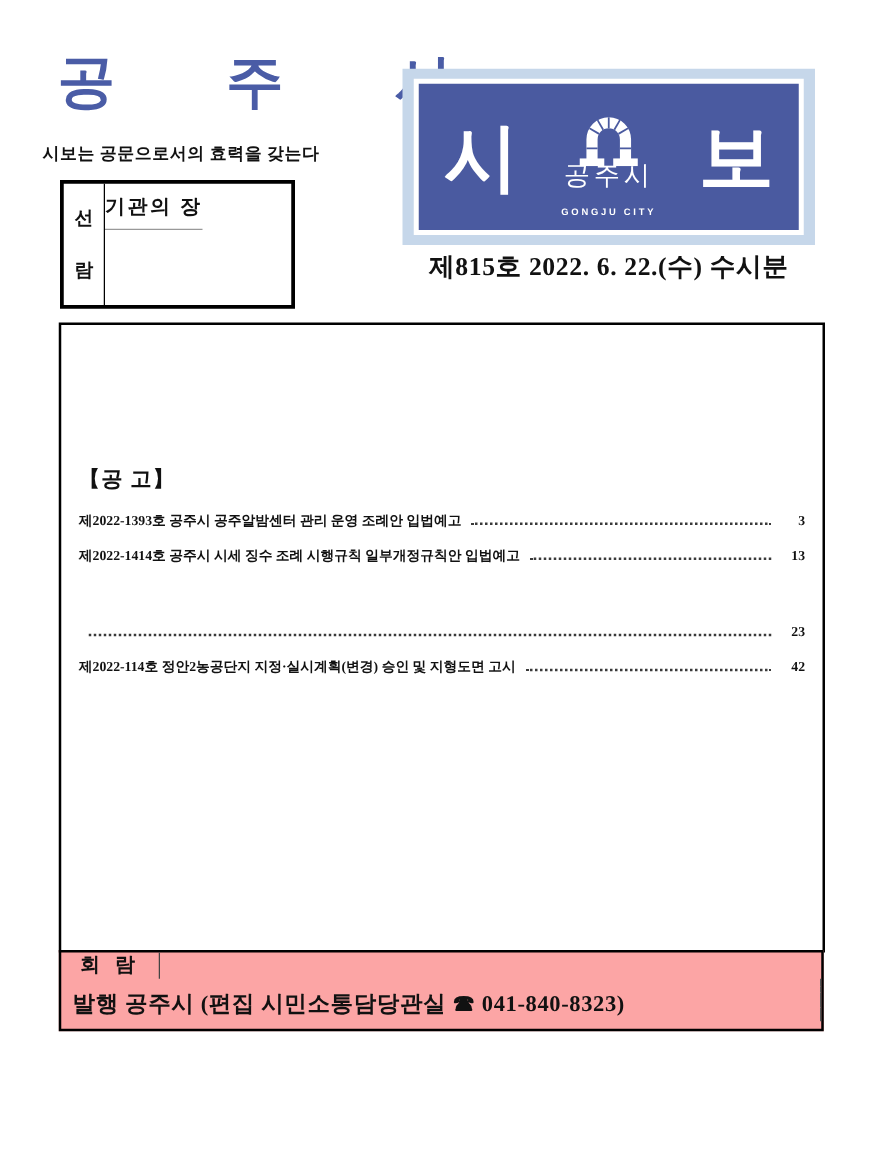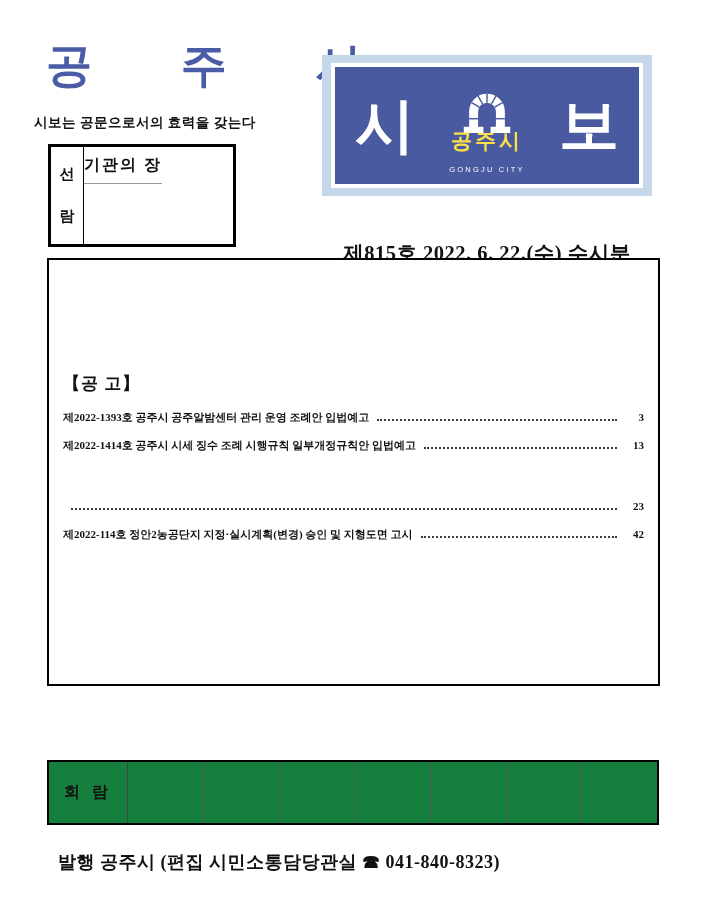--- a/index.html
+++ b/index.html
@@ -47,69 +47,69 @@
     width:100%; height:100%; background:#4a5aa0;
     display:flex; align-items:center; justify-content:space-between;
     padding:0 20px;
   }
   .logo-char {
     color:#fff; font-family:"Liberation Sans", sans-serif;
     font-weight:800; font-size:60px; line-height:1;
   }
   .logo-center { display:flex; flex-direction:column; align-items:center; margin-top:6px; }
   .logo-cityname {
-    color:#fde047; font-family:"Liberation Sans", sans-serif;
-    font-weight:700; font-size:21px; letter-spacing:3px; line-height:1.05; margin-top:-3px;
+    color:#ffffff; font-family:"Liberation Sans", sans-serif;
+    font-weight:400; font-size:21px; letter-spacing:3px; line-height:1.05; margin-top:-3px;
   }
   .logo-cityen {
     color:#fff; font-family:"Liberation Sans", sans-serif;
-    font-weight:400; font-size:7.5px; letter-spacing:2.2px; margin-top:12px;
+    font-weight:700; font-size:7.5px; letter-spacing:2.2px; margin-top:12px;
   }
   .issue-line {
     position:absolute; left:322px; top:199px; width:330px;
     text-align:center; font-size:20.5px; font-weight:700;
-    letter-spacing:0.5px; white-space:nowrap;margin-top:40px;
+    letter-spacing:0.5px; white-space:nowrap;
   }
 
   
   .toc-box {
-    position:absolute; left:47px; top:258px; width:613px; height:428px;
+    position:absolute; left:47px; top:258px; width:613px; height:504px;
     border:2.5px solid #000; background:#fff;
     padding:112px 14px 0 14px;
   }
   .toc-section + .toc-section { margin-top:34px; }
   .toc-heading {
     font-size:17px; font-weight:700; letter-spacing:1px; margin-bottom:9px;
   }
   .toc-item {
     display:flex; align-items:baseline;
     font-size:11px; font-weight:600; line-height:27.5px; white-space:nowrap;
   }
   .toc-leader {
     flex:1; height:13px; margin:0 5px 0 8px;
     border-bottom:2px dotted #3a3a3a;
   }
   .toc-page { min-width:22px; text-align:right; }
 
   
   .circulation-table {
     position:absolute; left:47px; top:760px; width:612px; height:65px;
-    border:2.5px solid #000; display:flex; background:#15803d;
+    border:2.5px solid #000; display:flex; background:#fca5a5;flex-direction:column;
   }
   .circ-label {
     width:79px; border-right:1px solid #444;
     display:flex; align-items:center; justify-content:center;
     font-size:16px; font-weight:700; letter-spacing:4px;
   }
   .circ-cell { flex:1; border-right:1px solid #555; }
   .circ-cell:last-child { border-right:none; }
 
   
   .footer-line {
-    position:absolute; left:0; top:850px; width:558px;
+    position:absolute; left:0; top:791px; width:558px;
     text-align:center; font-size:18px; font-weight:700; letter-spacing:0.5px;
   }
 </style>
 </head>
 <body>
 
 <div class="page">
 
   <div class="city-title">공 주 시</div>
   <div class="subtitle">시보는 공문으로서의 효력을 갖는다</div>

